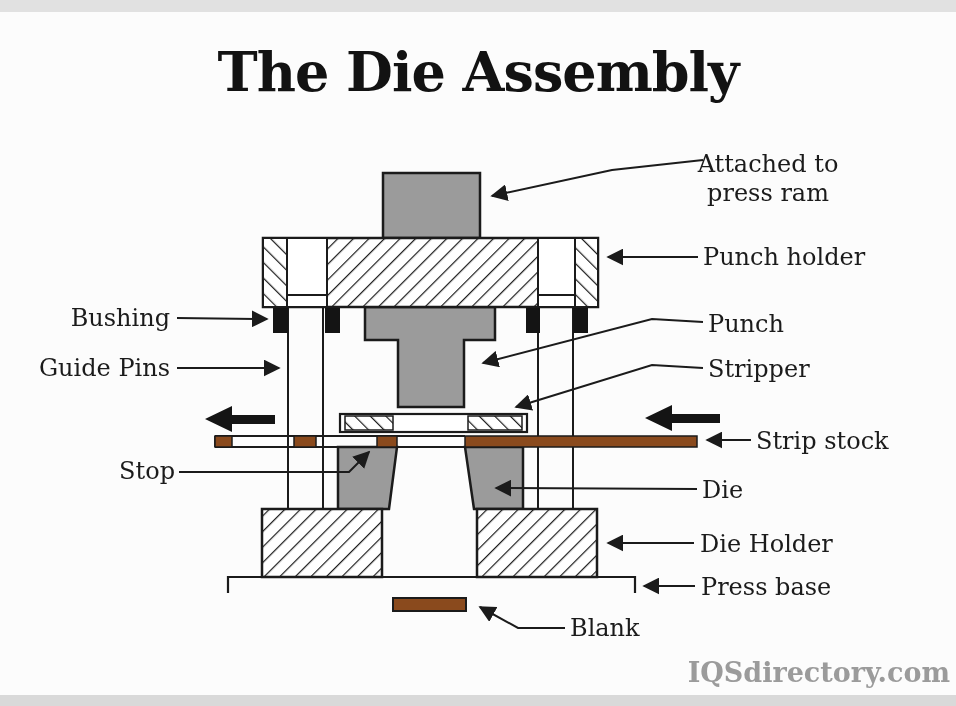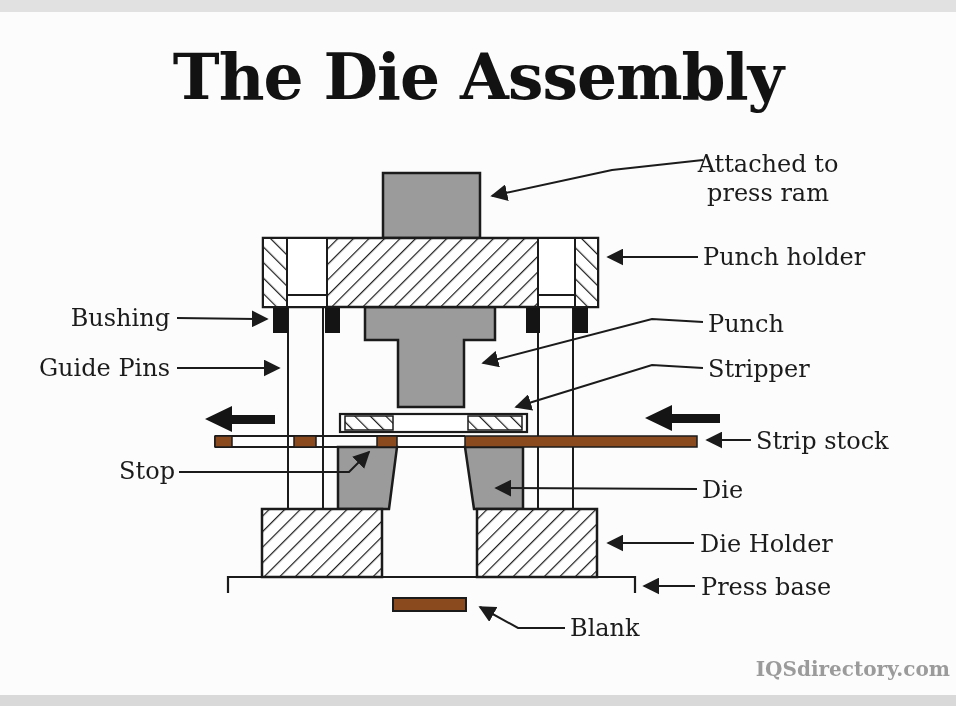--- a/index.html
+++ b/index.html
@@ -5,25 +5,25 @@
   html,body{margin:0;padding:0;background:#fcfcfc;}
   .stage{
     position:relative;width:956px;height:706px;overflow:hidden;
     background:#fcfcfc;font-family:"DejaVu Serif", serif;
   }
   .frame-strip{position:absolute;left:0;width:956px;background:#e1e1e1;}
   .frame-strip.top{top:0;height:12px;}
   .frame-strip.bottom{top:695px;height:11px;background:#d9d9d9;}
   .page-title{
     position:absolute;top:40px;left:0;width:956px;text-align:center;
-    font-size:63px;font-weight:bold;color:#121212;letter-spacing:-1px;
+    font-size:54px;font-weight:bold;color:#121212;letter-spacing:-1px;
   }
   .watermark{
     position:absolute;top:657px;right:6px;
-    font-size:20px;font-weight:bold;color:#9b9b9b;letter-spacing:0px;
+    font-size:27px;font-weight:bold;color:#9b9b9b;letter-spacing:0px;
   }
   svg{position:absolute;left:0;top:0;}
   .lbl{font-family:"DejaVu Serif", serif;font-size:24px;fill:#1b1b1b;}
   .leader{stroke:#1b1b1b;stroke-width:2;fill:none;}
   .edge{stroke:#1b1b1b;fill:none;}
 </style>
 </head>
 <body>
 
 <div class="stage">

